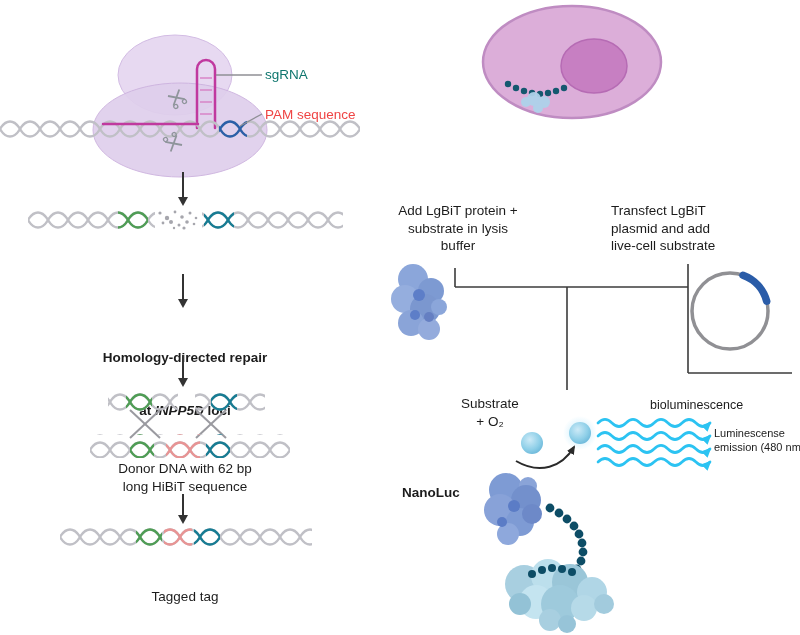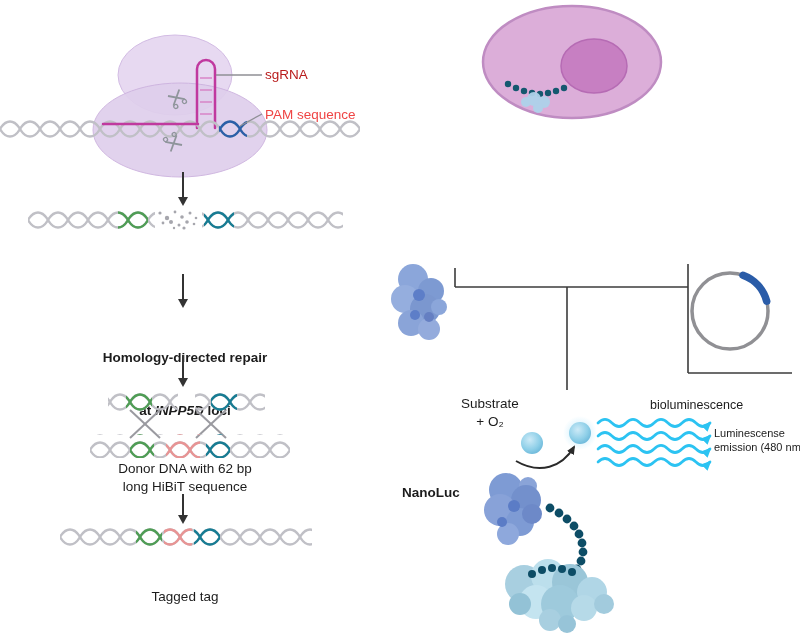--- a/index.html
+++ b/index.html
@@ -96,21 +96,21 @@
     <g transform="translate(42,90) rotate(150)">
       <line x1="0" y1="0" x2="13" y2="11" stroke="#8f959b" stroke-width="1.8"></line>
       <line x1="13" y1="0" x2="0" y2="11" stroke="#8f959b" stroke-width="1.8"></line>
       <circle cx="1.5" cy="13" r="2" fill="none" stroke="#8f959b" stroke-width="1.3"></circle>
       <circle cx="11.5" cy="13" r="2" fill="none" stroke="#8f959b" stroke-width="1.3"></circle>
     </g>
     <line x1="76" y1="20" x2="122" y2="20" stroke="#8f8f95" stroke-width="1.3"></line>
     <line x1="100" y1="71" x2="122" y2="59" stroke="#8f8f95" stroke-width="1.3"></line>
   </svg>
 
-  <div class="abs txt" style="left:265px;top:66px;color:#b91c1c">sgRNA</div>
+  <div class="abs txt" style="left:265px;top:66px;color:#0f766e">sgRNA</div>
   <div class="abs txt" style="left:265px;top:106px;color:#ef4444">PAM sequence</div>
 
   <div class="arrow-down" style="left:177px;top:172px;height:34px">
       <div class="stem"></div>
       <div class="head"></div>
     </div>
 
   <svg class="abs" style="left:28px;top:208px" width="315" height="24">
     <rect x="0" y="0" width="127" height="24" fill="url(#p-gray)"></rect>
     <rect x="174" y="0" width="141" height="24" fill="url(#p-gray)"></rect>
@@ -204,20 +204,26 @@
     </g>
     <g fill="#aed2ea" opacity="0.95">
       <circle cx="56" cy="97" r="7"></circle>
         <circle cx="66" cy="100" r="6"></circle>
         <circle cx="48" cy="100" r="5"></circle>
         <circle cx="60" cy="106" r="5"></circle>
     </g>
   </svg>
 
 
+  <div class="abs txt center" style="left:393px;top:202px;width:130px">Add LgBiT protein +
+substrate in lysis
+buffer</div>
+  <div class="abs txt" style="left:611px;top:202px">Transfect LgBiT
+plasmid and add
+live-cell substrate</div>
 
   <svg class="abs" style="left:440px;top:258px" width="360" height="140">
     <g stroke="#3b3b3b" stroke-width="1.6" fill="none">
       <line x1="15" y1="10" x2="15" y2="29"></line>
       <line x1="15" y1="29" x2="248" y2="29"></line>
       <line x1="248" y1="6" x2="248" y2="115"></line>
       <line x1="248" y1="115" x2="352" y2="115"></line>
       <line x1="127" y1="29" x2="127" y2="132"></line>
     </g>
   </svg>

